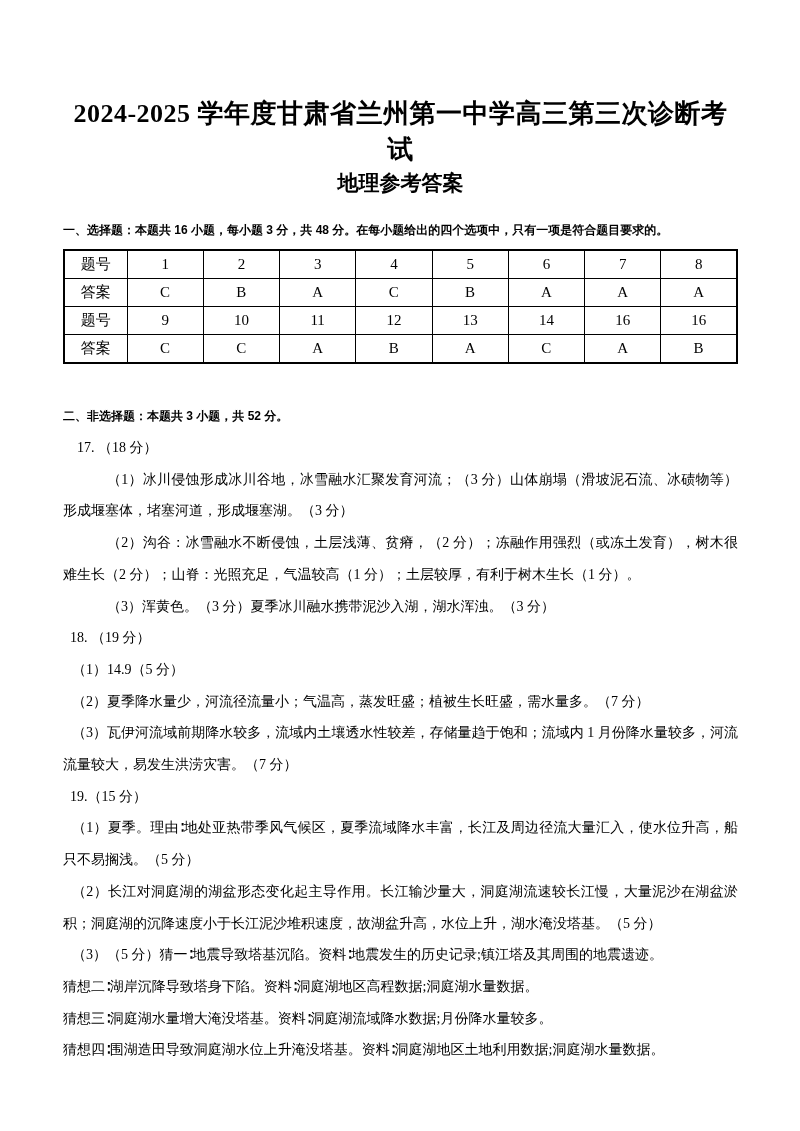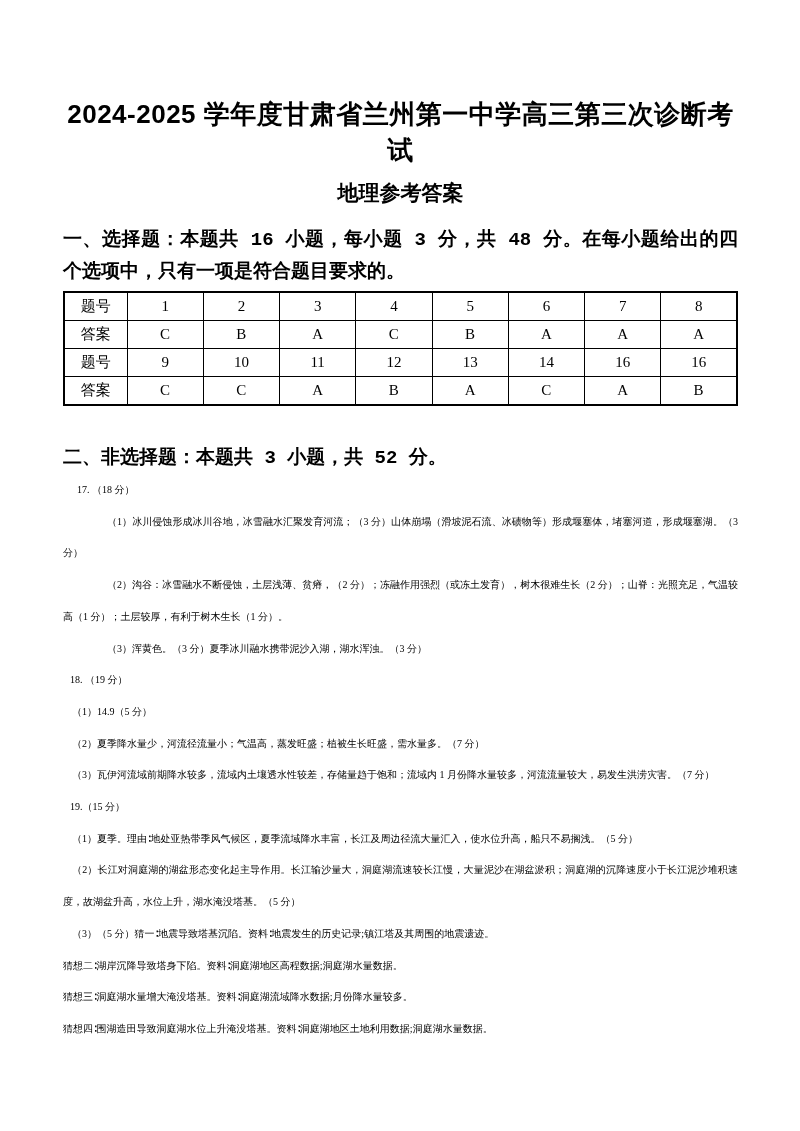--- a/index.html
+++ b/index.html
@@ -6,60 +6,60 @@
   body{width:800px;height:1131px;overflow:hidden;color:#000;}
   .page{
     box-sizing:border-box;
     width:800px;height:1131px;
     padding:96px 62px 0 63px;
     font-family:"Liberation Serif","DejaVu Serif",serif;
     background:#fff;
   }
   .doc-title{
     margin:0;
-    font-family:Liberation Sans, sans-serif;
+    font-family:Liberation Serif, serif;
     font-weight:700;
     font-size:26px;
     line-height:36px;
     text-align:center;
     letter-spacing:0.5px;
   }
   .doc-subtitle{
-    margin:10px 0 0 0;
+    margin:0 0 0 0;
     font-family:"Liberation Sans","DejaVu Sans",sans-serif;
     font-weight:700;
     font-size:21px;
     line-height:30px;
     text-align:center;
   }
   .sec-heading{
     margin:16px 0 0 0;
-    font-family:Liberation Mono, monospace;
+    font-family:Liberation Sans, sans-serif;
     font-weight:700;
-    font-size:19px;
+    font-size:12px;
     line-height:32px;
     text-align:justify;
   }
   .sec-heading.sec2{margin-top:36px;}
   table.answers{
     width:100%;
     border-collapse:collapse;
     table-layout:fixed;
     margin-top:3px;
     border:2px solid #000;
   }
   table.answers td{
     border:1px solid #000;
     height:27px;
     text-align:center;
     vertical-align:middle;
     font-size:15px;
     padding:0;
   }
-  .flow{font-size:10px;line-height:31.7px;text-align:justify;}
+  .flow{font-size:14px;line-height:31.7px;text-align:justify;}
   .flow p{margin:0;}
   .qlabel-17{text-indent:14px;}
   .qlabel-18,.qlabel-19{text-indent:7px;}
   .q17 .ans{text-indent:44px;}
   .q18 .ans,.q19 .ans{text-indent:9px;}
   .q19 .guess{text-indent:0;font-family:Liberation Serif, serif;}
 </style>
 </head>
 <body>
 

